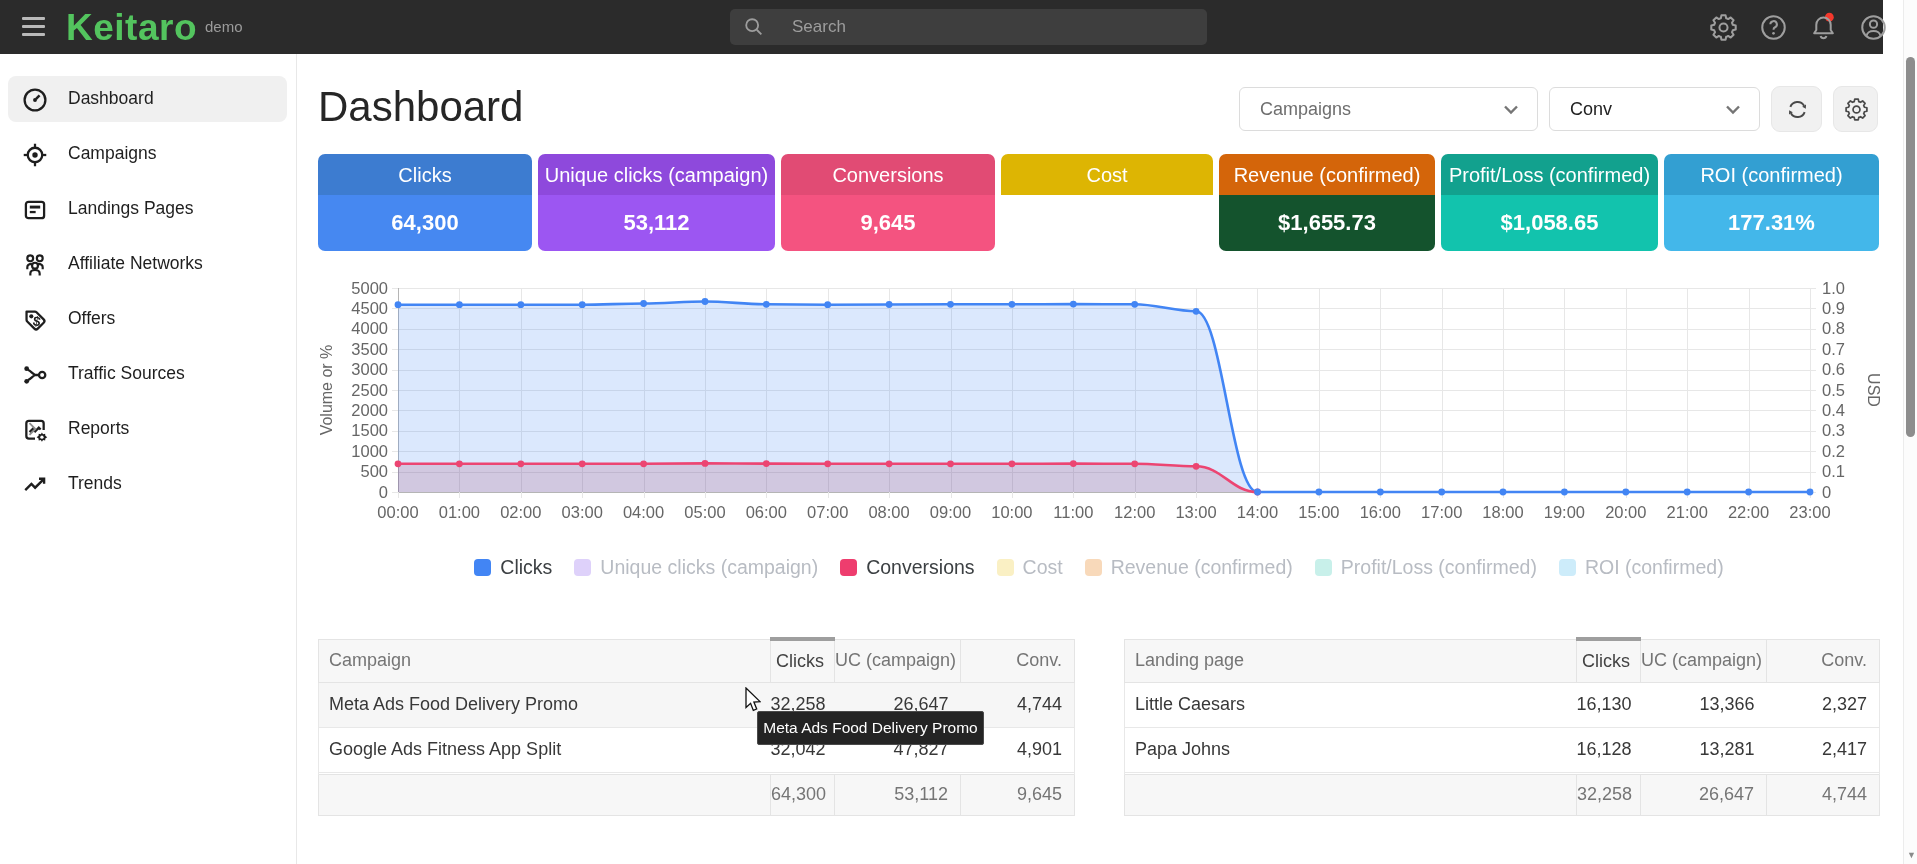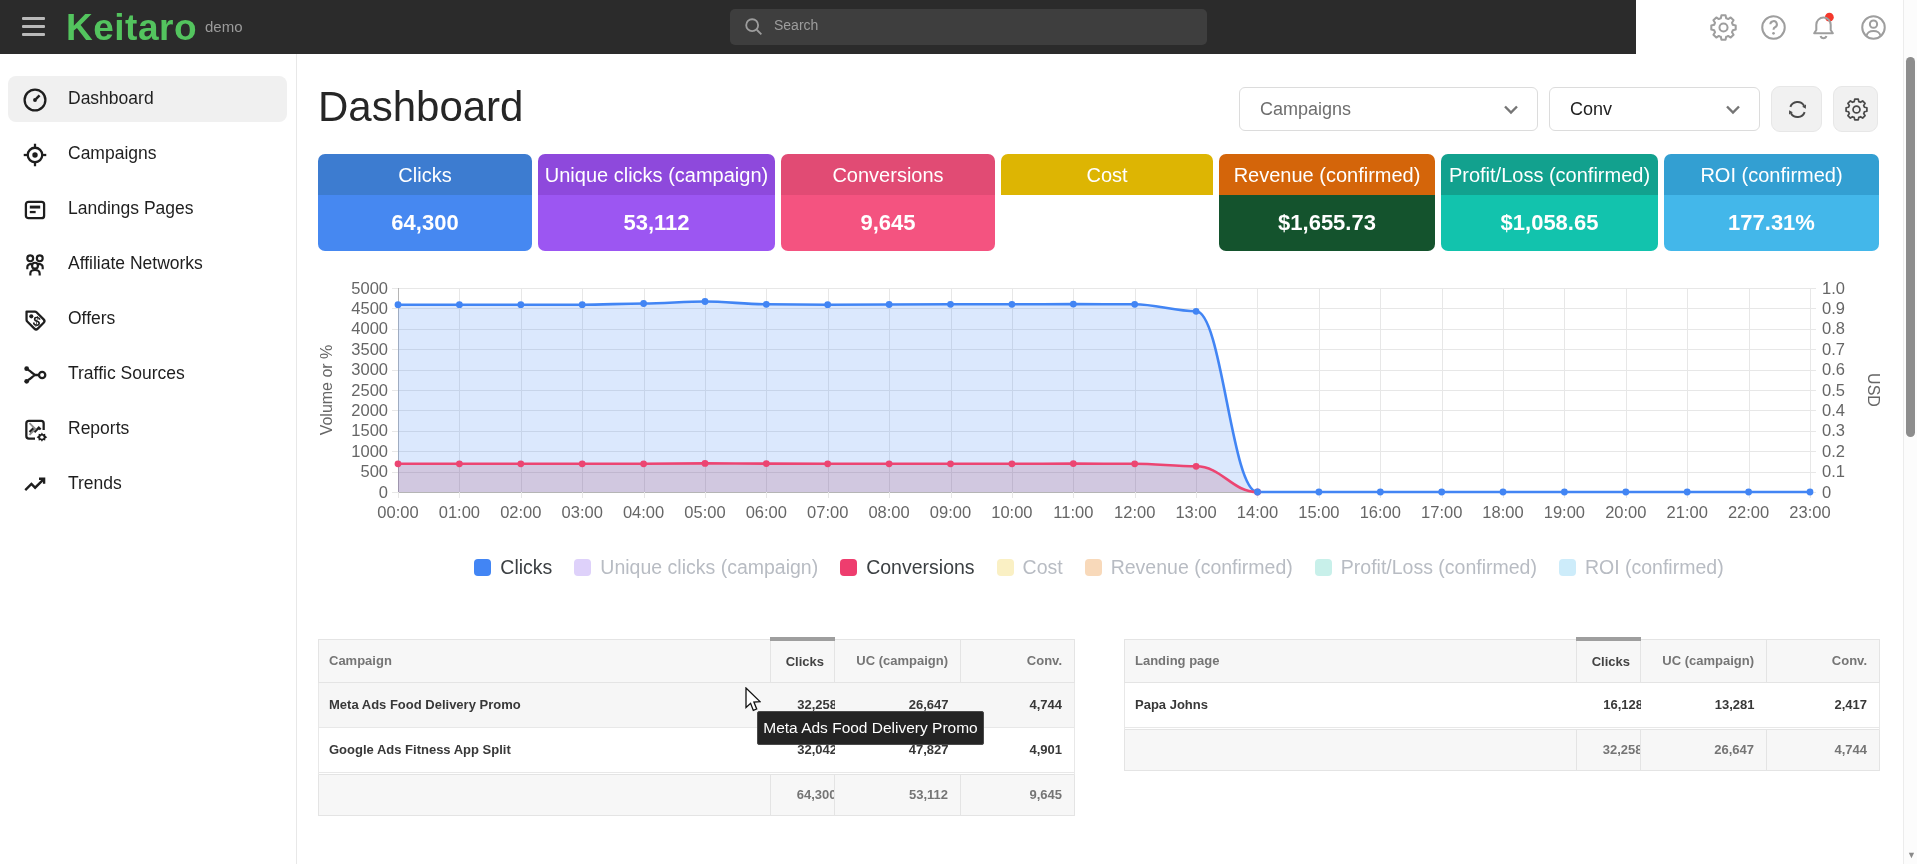--- a/index.html
+++ b/index.html
@@ -1,26 +1,26 @@
 <!DOCTYPE html>
 <html><head>
 <meta charset="utf-8">
 <style>
   * { margin:0; padding:0; box-sizing:border-box; }
   html,body { width:1917px; height:864px; overflow:hidden; background:#fff;
     font-family:"Liberation Sans", sans-serif; }
   
-  #topbar { position:absolute; left:0; top:0; width:1636px; height:54px; background:#2b2b2b; }
+  #topbar { position:absolute; left:0; top:0; width:1883px; height:54px; background:#2b2b2b; }
   #burger { position:absolute; left:22px; top:17px; width:23px; height:20px; }
   #burger div { height:2.6px; background:#b9b9b9; border-radius:1px; margin-bottom:5.4px; }
   #logo { position:absolute; left:66px; top:7px; font-size:37px; font-weight:bold; color:#53c45e; letter-spacing:0.5px; }
   #demo { position:absolute; left:205px; top:18px; font-size:15px; color:#9b9b9b; }
   #search { position:absolute; left:730px; top:9px; width:477px; height:36px; background:#3e3e3e; border-radius:5px; }
   #search svg { position:absolute; left:13px; top:7px; }
-  #search span { position:absolute; left:44px; top:8px; font-size:14px; color:#9d9d9d; }
+  #search span { position:absolute; left:62px; top:8px; font-size:17px; color:#9d9d9d; }
   .tico { position:absolute; top:14px; }
   
   #sidebar { position:absolute; left:0; top:54px; width:297px; height:810px; background:#fff; border-right:1px solid #e8e8e8; }
   .mi { position:absolute; left:8px; width:279px; height:46px; border-radius:8px; }
   .mi.sel { background:#f0f0f0; }
   .mi svg { position:absolute; left:14px; top:11px; }
   .mi span { position:absolute; left:60px; top:12px; font-size:17.5px; color:#1e1e1e; }
   .mi .chev { position:absolute; right:18px; top:13px; }
   
   #main { position:absolute; left:298px; top:54px; width:1605px; height:810px; background:#fff; }
@@ -36,32 +36,32 @@
   .card .hd { height:41px; line-height:42px; font-size:20px; white-space:nowrap; }
   .card .vl { height:56px; line-height:56px; font-size:22px; font-weight:bold; }
   
   #chart { position:absolute; left:20px; top:224px; }
   #legend { position:absolute; left:20px; top:502px; width:1562px; display:flex; justify-content:center; gap:22px; font-size:19.5px; }
   #legend .li { display:flex; align-items:center; gap:9px; }
   #legend .sq { width:17px; height:17px; border-radius:4px; }
   #legend .on { color:#3c4043; }
   #legend .off { color:#b8bcc3; }
   
-  table { position:absolute; border-collapse:collapse; table-layout:fixed; font-size:13px;font-weight:bold; }
+  table { position:absolute; border-collapse:collapse; table-layout:fixed; font-size:18px; }
   #t1 { left:20px; top:583px; width:756px; }
   #t2 { left:826px; top:583px; width:755px; }
   td { height:45px; overflow:hidden; white-space:nowrap; }
   thead td { background:#f7f7f7; color:#757575; height:43px; border:1px solid #e4e4e4; }
   tbody td { border-top:1px solid #e8e8e8; border-bottom:1px solid #e8e8e8; color:#383838; }
   tbody tr td:first-child { border-left:1px solid #e8e8e8; }
   tbody tr td:last-child { border-right:1px solid #e8e8e8; }
   tfoot td { background:#f7f7f7; color:#757575; border:1px solid #e4e4e4; height:41px; }
   tr.sp td { height:2px; border:none; background:#fff; }
   .num { text-align:right; padding-right:12px; }
-  .numt { text-align:right; padding-right:0; }
+  .numt { text-align:left; padding-right:0; }
   .numt span { display:inline-block; margin-right:-2.5px; }
   td.name { padding-left:10px; }
   tr.hover td { background:#f6f6f6; }
   thead td.sorted { border-top:4px solid #9e9e9e; color:#434343; }
   
   #tooltip { position:absolute; left:459px; top:657px; width:227px; height:34px; background:#242424;
     color:#fff; font-size:15.5px; text-align:center; line-height:32px; border-radius:2px; border:1px solid #4a4a4a; white-space:nowrap; }
   
   #sb { position:absolute; left:1903px; top:0; width:14px; height:864px; background:#fcfcfc; border-left:1px solid #ececec; }
   #sb .thumb { position:absolute; left:2px; top:57px; width:9px; height:380px; background:#8d8d8d; border-radius:5px; }
@@ -481,20 +481,26 @@
     <thead>
         <tr>
           <td class="name">Landing page</td>
           <td class="num sorted" style="padding-right:10px">Clicks</td>
           <td class="num">UC (campaign)</td>
           <td class="num">Conv.</td>
         </tr>
       </thead>
     <tbody>
       <tr>
+          <td class="name">Little Caesars</td>
+          <td class="numt"><span>16,130</span></td>
+          <td class="num">13,366</td>
+          <td class="num">2,327</td>
+        </tr>
+      <tr>
           <td class="name">Papa Johns</td>
           <td class="numt"><span>16,128</span></td>
           <td class="num">13,281</td>
           <td class="num">2,417</td>
         </tr>
     <tr class="sp">
           <td colspan="4"></td>
         </tr>
       </tbody>
     <tfoot>

